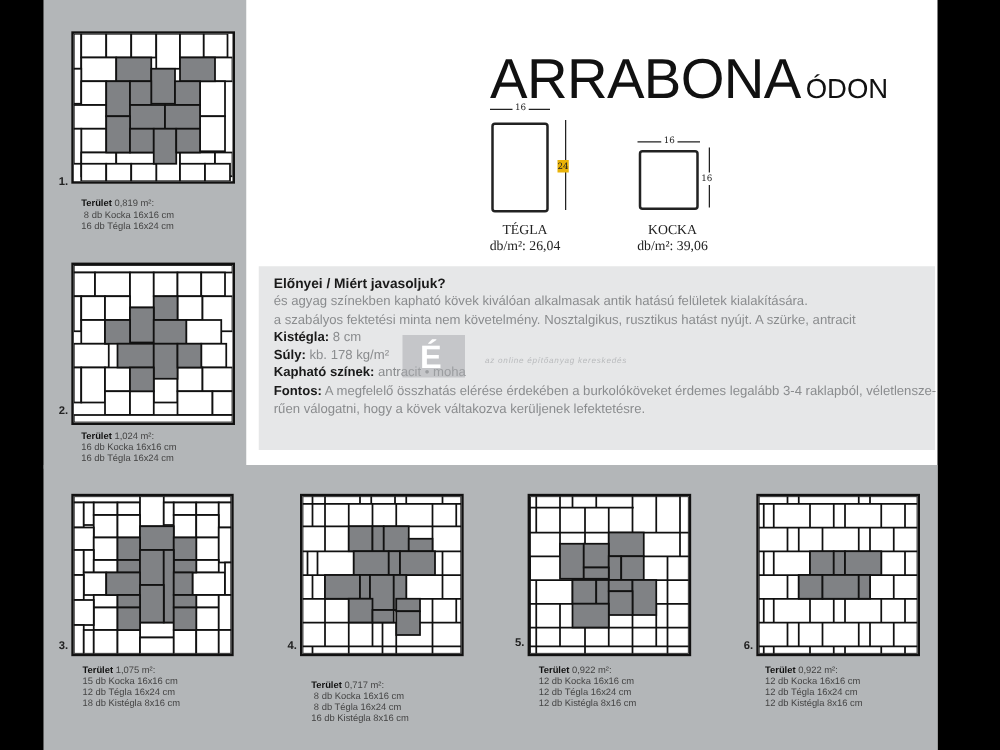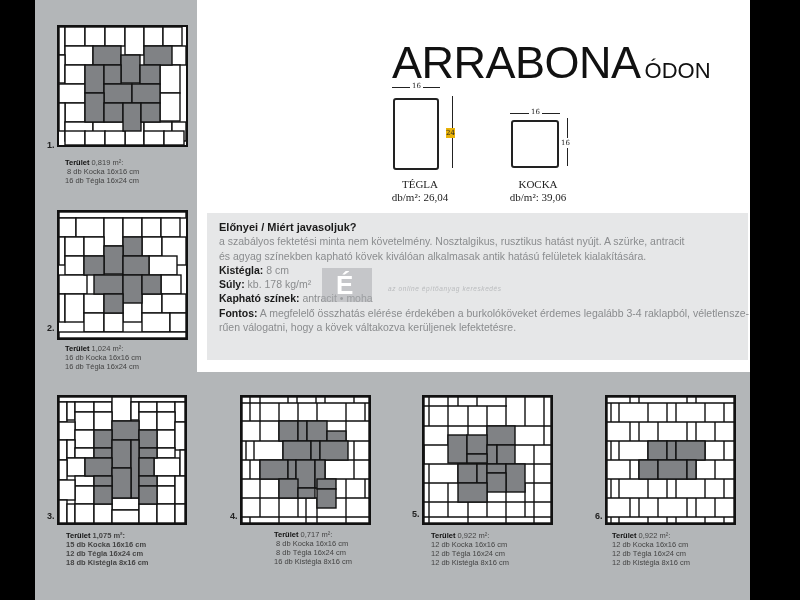--- a/index.html
+++ b/index.html
@@ -57,22 +57,22 @@
   <div class="dim" style="left:561px;top:138px;background:#fff;padding:1px 0;">16</div>
   <div class="caption" style="left:498px;top:178px;width:80px;">
     <div>KOCKA</div>
     <div>db/m²: 39,06</div>
   </div>
 </div>
 
 <div class="info">
   <div class="info-inner">
     <p class="head">Előnyei / Miért javasoljuk?</p>
+    <p> és agyag színekben kapható kövek kiválóan alkalmasak antik hatású felületek kialakítására.</p>
     <p>a szabályos fektetési minta nem követelmény. Nosztalgikus, rusztikus hatást nyújt. A szürke, antracit</p>
-    <p> és agyag színekben kapható kövek kiválóan alkalmasak antik hatású felületek kialakítására.</p>
     <p><b>Kistégla:</b><span> 8 cm</span></p>
     <p><b>Súly:</b><span> kb. 178 kg/m²</span></p>
     <p><b>Kapható színek:</b><span> antracit • moha</span></p>
     <p><b>Fontos:</b><span> A megfelelő összhatás elérése érdekében a burkolóköveket érdemes legalább 3-4 raklapból, véletlensze-</span></p>
     <p>rűen válogatni, hogy a kövek váltakozva kerüljenek lefektetésre.</p>
   </div>
 </div>
 <div class="wm-box"></div>
 <div class="wm-letter">É</div>
 <div class="wm-text">az online építőanyag kereskedés</div>
@@ -233,21 +233,21 @@
         <rect x="80" y="61" width="15" height="18"></rect>
       <rect x="53" y="71" width="19" height="30"></rect>
         <rect x="35" y="79" width="18" height="10"></rect>
         <rect x="80" y="79" width="18" height="10"></rect>
         <rect x="35" y="89" width="18" height="18"></rect>
         <rect x="80" y="89" width="18" height="18"></rect>
     </g>
   </svg>
 </div>
 <div class="num" style="left:47px;top:511px;">3.</div>
-<div class="area" style="left:66px;top:531px;font-weight:bold;"><b>Terület</b><span> 1,075 m²:</span>
+<div class="area" style="left:66px;top:531px;"><b>Terület</b><span> 1,075 m²:</span>
 <span>15 db Kocka 16x16 cm</span>
 <span>12 db Tégla 16x24 cm</span>
 <span>18 db Kistégla 8x16 cm</span></div>
 
 <div class="pattern" style="left:240px;top:395px;width:127px;height:126px;">
   <svg width="127" height="126" viewBox="0 0 127 126" stroke="#111" stroke-width="1.4">
     <g fill="#fff">
       <rect x="0" y="0" width="127" height="126"></rect>
       <path d="M0 6 H127 M0 24 H127 M0 44 H127 M0 63 H127 M0 82 H127 M0 101 H127 M0 120 H127" fill="none"></path>
       <path d="M8 0 V24 M18 0 V6 M46 0 V6 M55 0 V6 M74 0 V6 M83 0 V6 M112 0 V6 M18 6 V24 M37 6 V24 M56 6 V24 M75 6 V24 M104 6 V24 M123 6 V24 M18 24 V44 M37 24 V44 M104 24 V44 M4 44 V63 M12 44 V63 M41 44 V63 M112 44 V63 M8 63 V82 M18 63 V82 M83 63 V82 M112 63 V82 M18 82 V101 M37 82 V101 M104 82 V101 M123 82 V101 M18 101 V120 M37 101 V120 M56 101 V120 M64 101 V120 M75 101 V120 M104 101 V120 M8 120 V126 M37 120 V126 M64 120 V126 M75 120 V126 M104 120 V126" fill="none"></path>
@@ -265,21 +265,21 @@
         <rect x="54" y="63" width="19" height="28"></rect>
         <rect x="73" y="63" width="10" height="28"></rect>
       <rect x="37" y="82" width="19" height="19"></rect>
         <rect x="56" y="91" width="17" height="10"></rect>
         <rect x="75" y="82" width="19" height="10"></rect>
         <rect x="75" y="92" width="19" height="19"></rect>
     </g>
   </svg>
 </div>
 <div class="num" style="left:230px;top:511px;">4.</div>
-<div class="area" style="left:249px;top:530px;margin-left:25px;"><b>Terület</b><span> 0,717 m²:</span>
+<div class="area" style="left:249px;top:543px;"><b>Terület</b><span> 0,717 m²:</span>
 <span> 8 db Kocka 16x16 cm</span>
 <span> 8 db Tégla 16x24 cm</span>
 <span>16 db Kistégla 8x16 cm</span></div>
 
 <div class="pattern" style="left:422px;top:395px;width:127px;height:126px;">
   <svg width="127" height="126" viewBox="0 0 127 126" stroke="#111" stroke-width="1.4">
     <g fill="#fff">
       <rect x="0" y="0" width="127" height="126"></rect>
       <path d="M0 9 H83 M0 29 H127 M0 48 H127 M0 67 H127 M0 86 H127 M0 105 H127 M0 120 H127" fill="none"></path>
       <path d="M5 0 V29 M24 0 V9 M34 0 V9 M53 0 V9 M82 0 V48 M101 0 V29 M120 0 V48 M24 9 V29 M44 9 V48 M63 9 V48 M24 29 V48 M0 48 V67 M110 48 V67 M5 67 V105 M34 67 V86 M110 67 V105 M24 86 V105 M63 86 V120 M82 86 V105 M101 86 V120 M5 105 V126 M24 105 V120 M44 105 V126 M82 105 V126 M110 105 V126" fill="none"></path>

